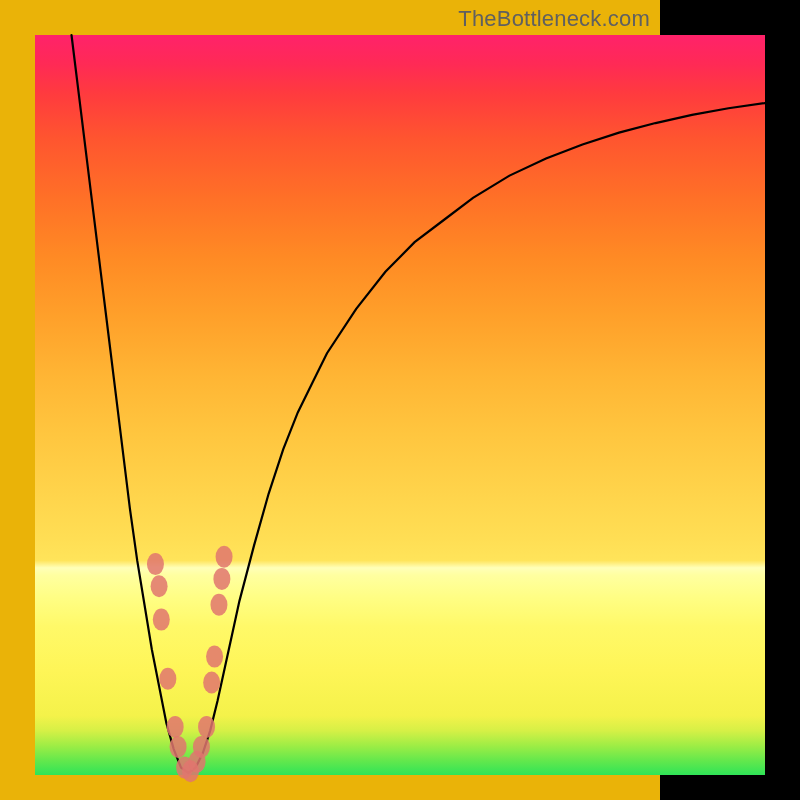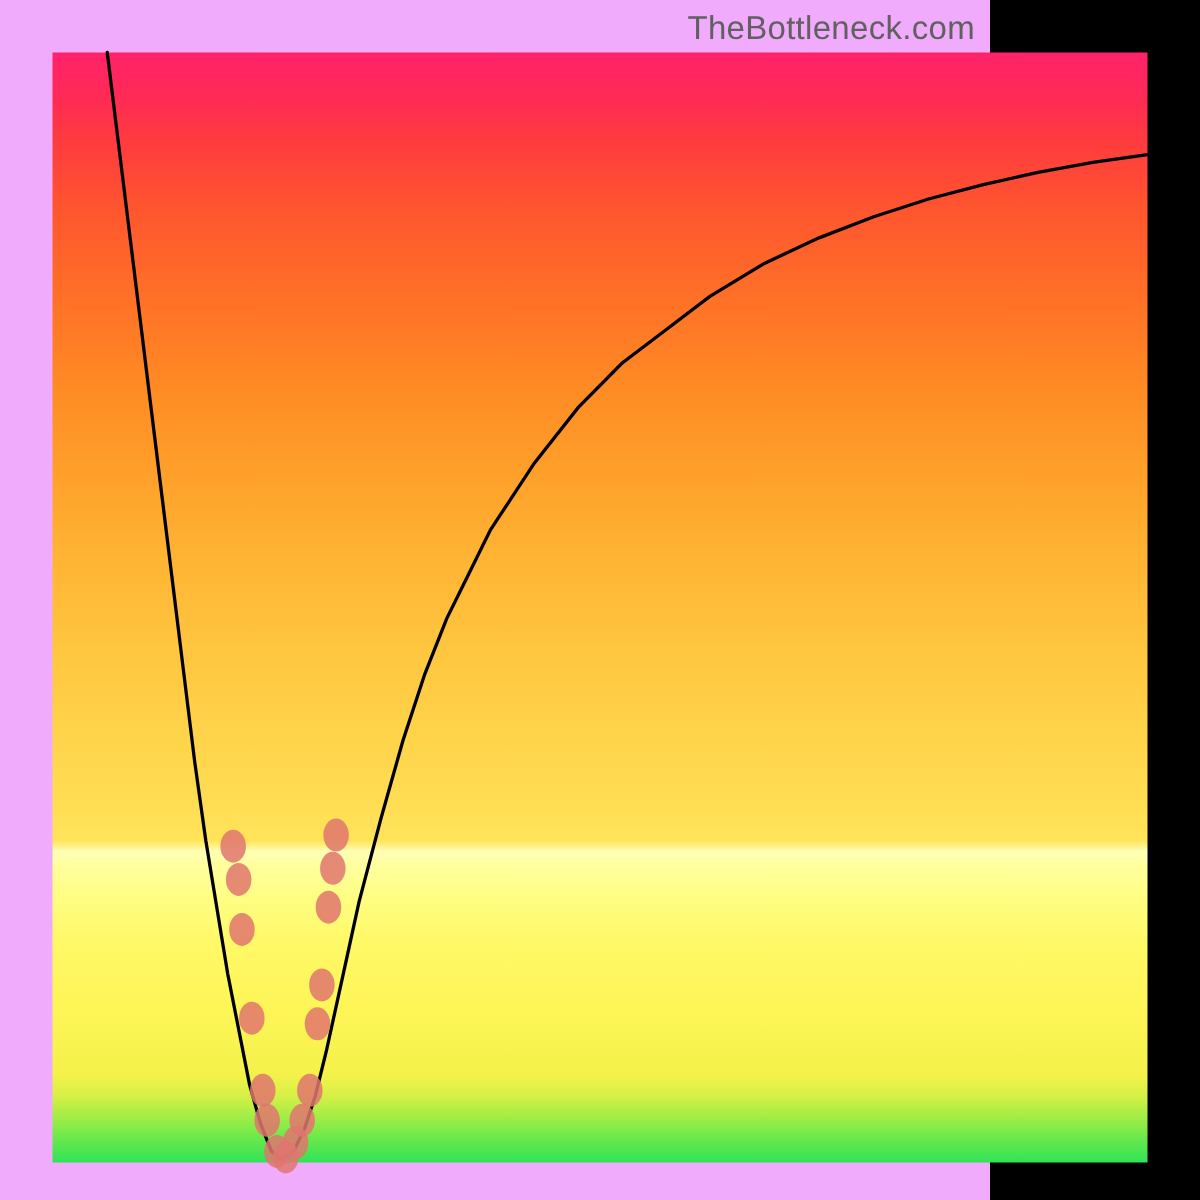--- a/index.html
+++ b/index.html
@@ -10,21 +10,21 @@
     overflow: hidden;
     background: #000;
     font-family: Arial, Helvetica, sans-serif;
   }
   .frame {
     position: absolute;
     left: 0;
     top: 0;
     width: 660px;
     height: 800px;
-    background: #f0abfc;
+    background: #eab308;
   }
   .plot-area {
     position: absolute;
     left: 35px;
     top: 35px;
     width: 730px;
     height: 740px;
     
     background: linear-gradient(
       to top,

